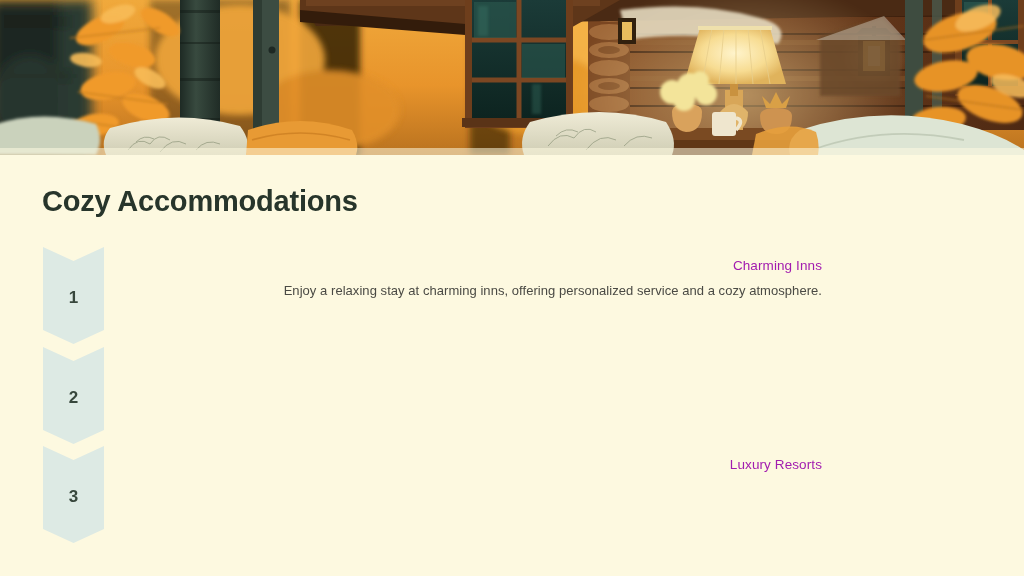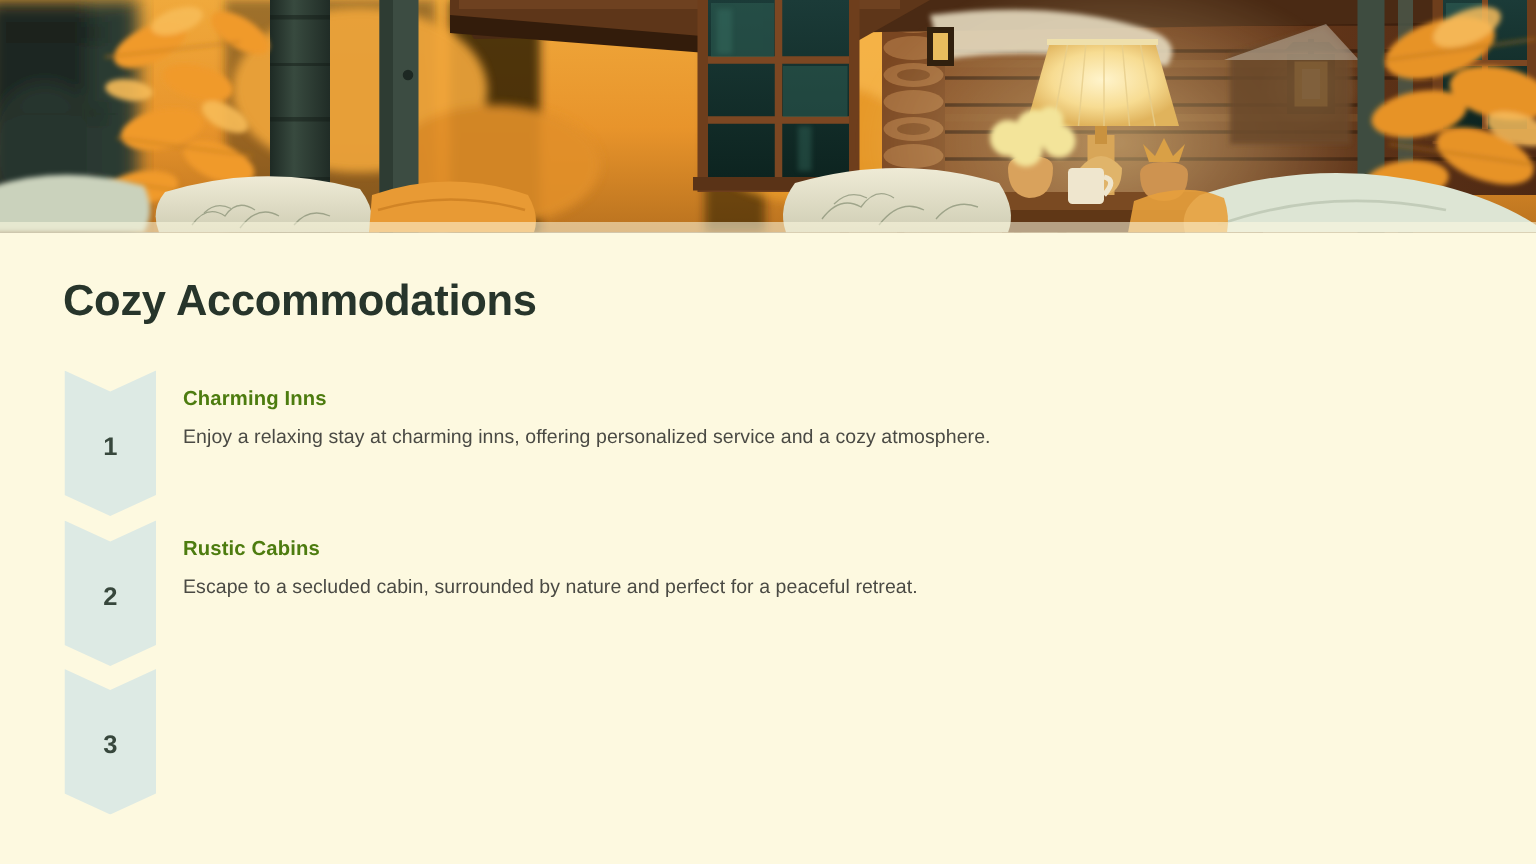--- a/index.html
+++ b/index.html
@@ -14,20 +14,21 @@
   #hero{
     position:absolute;left:0;top:0;width:1024px;height:155px;
     overflow:hidden;background:#2a2218;
   }
   #hero svg{display:block;width:1024px;height:155px;}
 
   
   #content{
     position:absolute;left:0;top:155px;width:1024px;height:421px;
     background:#FDF9E0;
+    text-align:right;
   }
   #page-title{
     position:absolute;left:42px;top:32px;
     font-size:29px;font-weight:bold;letter-spacing:-0.2px;
     color:#27352B;line-height:1;
     white-space:nowrap;
   }
 
   #steps{position:absolute;left:0;top:0;width:1024px;}
 
@@ -42,21 +43,21 @@
   .chev svg{display:block;width:61px;height:97px;}
   .chev-num{
     position:absolute;left:0;top:0;width:61px;height:97px;
     display:flex;align-items:center;justify-content:center;
     font-size:17px;font-weight:bold;color:#37473C;
     padding-top:4px;box-sizing:border-box;
   }
 
   .step-text{position:absolute;left:122px;top:11px;width:700px;}
   .step-heading{
-    font-size:13.5px;font-weight:bold;color:#4d7c0f;
+    font-size:13.5px;font-weight:normal;color:#a21caf;
     line-height:1.25;margin:0 0 7px 0;letter-spacing:0.1px;
   }
   .step-desc{
     font-size:13px;color:#4A4A44;line-height:1.35;
     margin:0;letter-spacing:0.05px;
   }
 </style>
 </head>
 <body>
 
@@ -386,31 +387,28 @@
       </div>
     </div>
 
     <div class="step step-2">
       <div class="chev">
         <svg viewBox="0 0 61 97">
           <path d="M0 0 L30.5 14 L61 0 L61 83 L30.5 97 L0 83 Z" fill="#DDEAE4"></path>
         </svg>
         <div class="chev-num">2</div>
       </div>
-      <div class="step-text">
-        <p class="step-heading">Rustic Cabins</p>
-        <p class="step-desc">Escape to a secluded cabin, surrounded by nature and perfect for a peaceful retreat.</p>
-      </div>
     </div>
 
     <div class="step step-3">
       <div class="chev">
         <svg viewBox="0 0 61 97">
           <path d="M0 0 L30.5 14 L61 0 L61 83 L30.5 97 L0 83 Z" fill="#DDEAE4"></path>
         </svg>
         <div class="chev-num">3</div>
       </div>
       <div class="step-text">
+        <p class="step-heading">Luxury Resorts</p>
       </div>
     </div>
 
   </div>
 </div>
 
 </body></html>

